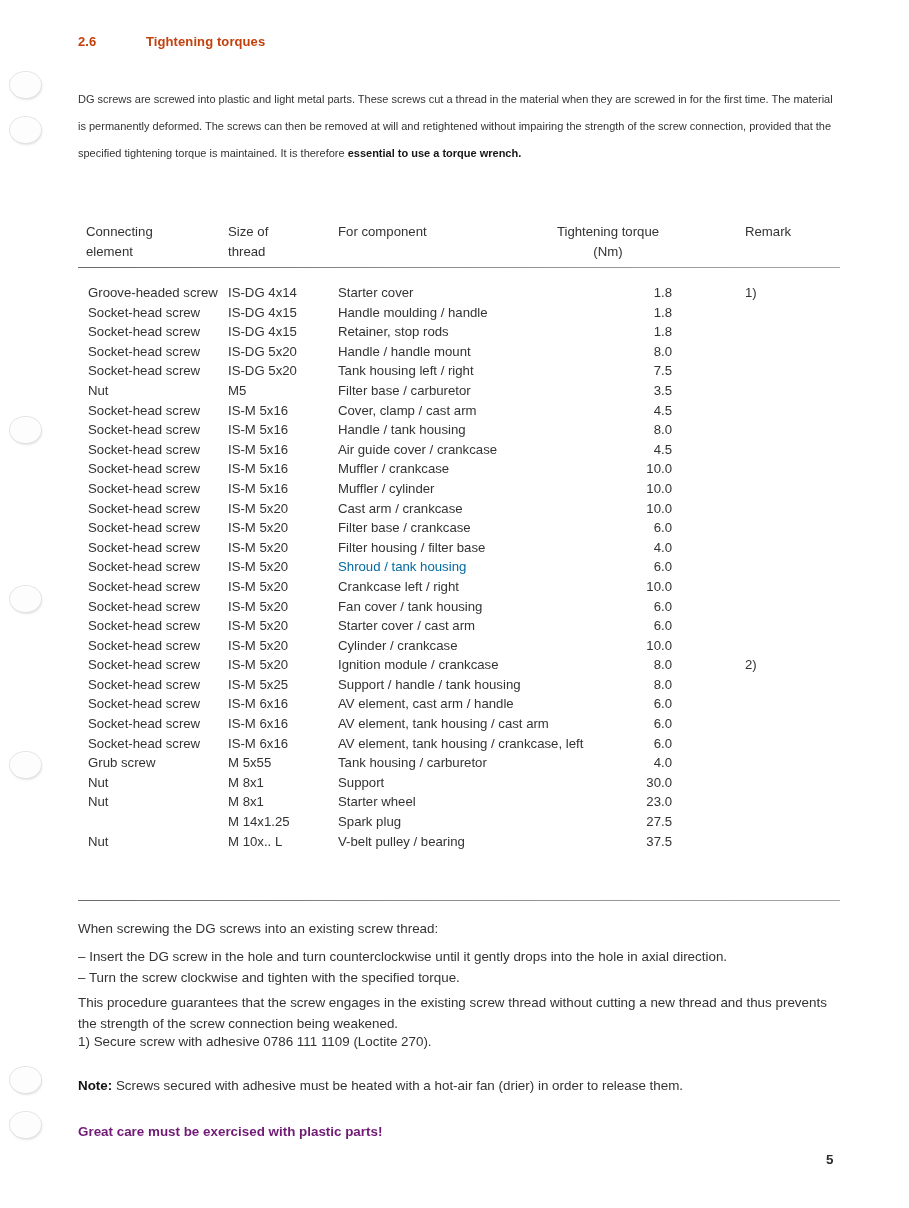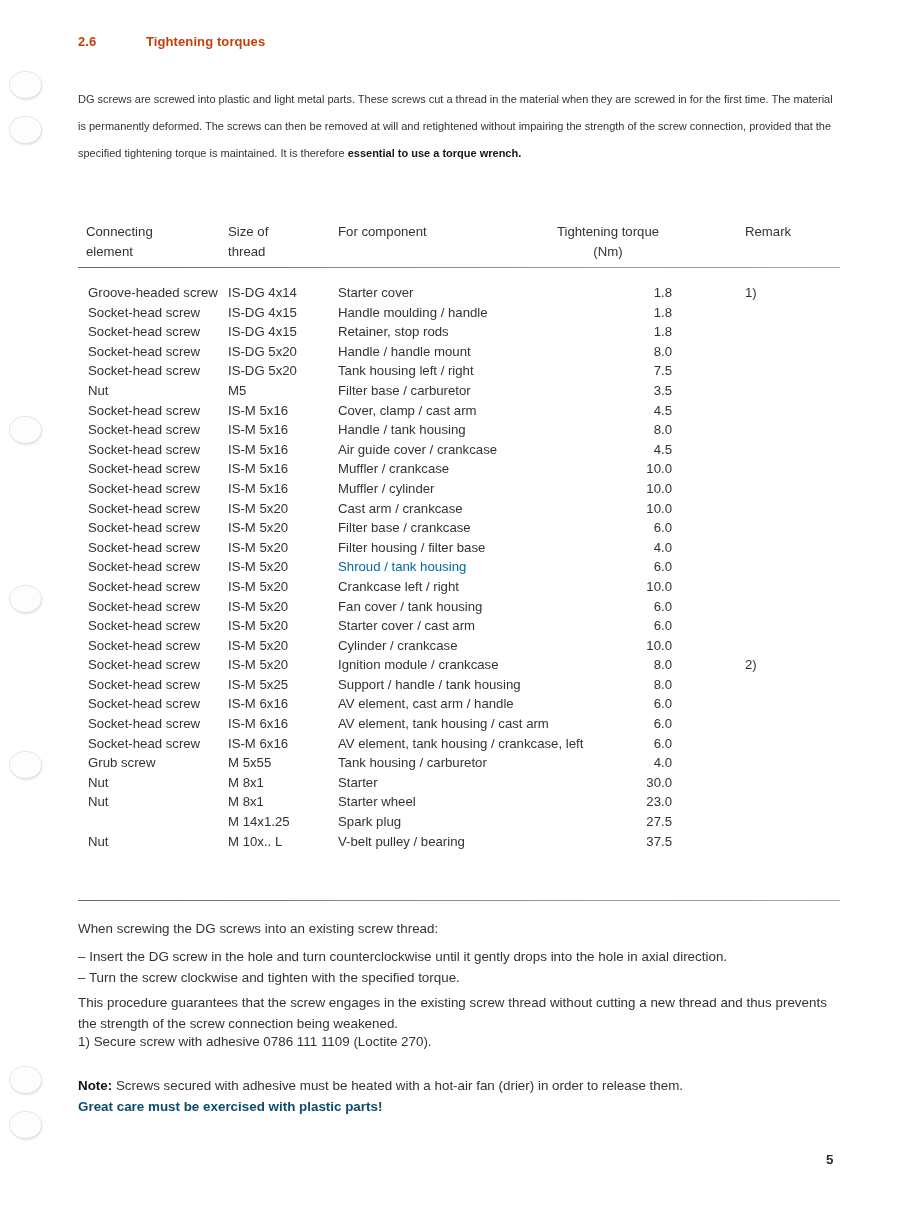--- a/index.html
+++ b/index.html
@@ -120,21 +120,21 @@
   }
   .n-intro    { top: 918px; }
   .n-steps    { top: 946px; }
   .n-steps .step { display: block; white-space: nowrap; }
   .n-para     { top: 992px; width: 766px; }
   .n-refs     { top: 1031px; }
   .n-refs .ref { display: block; white-space: nowrap; }
   .n-note     { top: 1075px; }
   .n-note .line { display: block; }
   .n-note b { font-weight: bold; color: #141414; }
-  .n-note .strongline { font-weight: bold; color: #0c4a6e; }
+  .n-note .strongline { font-weight: bold; color: #701a75; margin-top: 25px; }
 
   
   .pageno {
     position: absolute;
     top: 1152px;
     left: 826px;
     font-size: 13.4px;
     font-weight: bold;
     color: #2b2b2b;
   }
@@ -357,21 +357,21 @@
       <div class="row">
         <span class="c-element">Grub screw</span>
         <span class="c-thread">M 5x55</span>
         <span class="c-component">Tank housing / carburetor</span>
         <span class="c-torque">4.0</span>
         <span class="c-remark"></span>
       </div>
       <div class="row">
         <span class="c-element">Nut</span>
         <span class="c-thread">M 8x1</span>
-        <span class="c-component">Starter</span>
+        <span class="c-component">Support</span>
         <span class="c-torque">30.0</span>
         <span class="c-remark"></span>
       </div>
       <div class="row">
         <span class="c-element">Nut</span>
         <span class="c-thread">M 8x1</span>
         <span class="c-component">Starter wheel</span>
         <span class="c-torque">23.0</span>
         <span class="c-remark"></span>
       </div>

